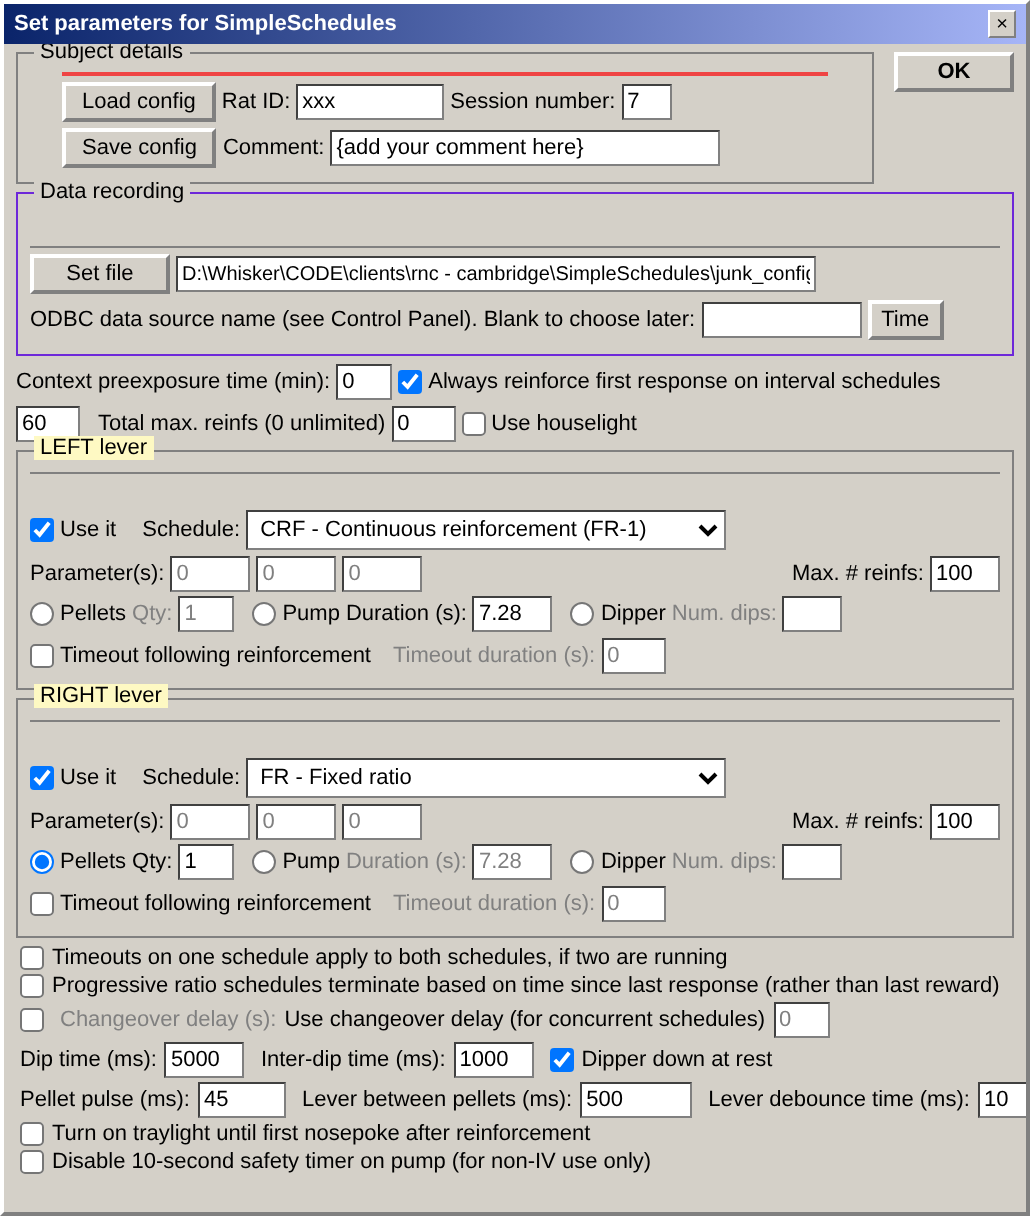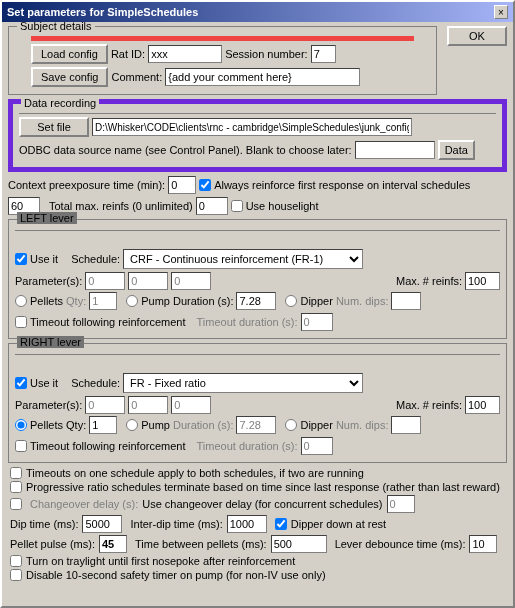--- a/index.html
+++ b/index.html
@@ -66,21 +66,21 @@
       border-right-color: #808080;
       border-bottom-color: #808080;
       padding: 2px 8px;
       cursor: pointer;
       font-size: 11px;
       min-width: 70px;
       text-align: center;
     }
     .btn-ok {
       min-width: 60px;
-      font-weight: normal;
+      font-weight: bold;
     }
     input[type="text"] {
       background: white;
       border: 1px solid #808080;
       border-top-color: #404040;
       border-left-color: #404040;
       height: 18px;
       font-size: 11px;
       padding: 0 2px;
     }
@@ -120,21 +120,21 @@
     .lever-section {
       border: 1px solid #808080;
       margin-bottom: 4px;
       padding: 4px 6px;
       position: relative;
     }
     .lever-title {
       position: absolute;
       top: -8px;
       left: 8px;
-      background: #737373;
+      background: #fef9c3;
       padding: 0 3px;
       font-size: 11px;
       font-weight: normal;
     }
     .lever-inner {
       border-top: 1px solid #808080;
       margin-top: 6px;
       padding-top: 18px;
     }
     .params-row {
@@ -159,51 +159,51 @@
 <div class="window">
   <div class="title-bar">
     <span class="title-bar-text">Set parameters for SimpleSchedules</span>
     <div class="title-bar-close">×</div>
   </div>
   <div class="content">
 
     <div style="display:flex; gap:6px; margin-bottom:4px;">
       <div style="flex:1; border:1px solid #808080; padding:4px 22px; position:relative;">
         <div style="position:absolute;top:-7px;left:8px;background:#d4d0c8;padding:0 3px;font-size:11px;">Subject details</div>
-        <div style="border-top:5px solid #ef4444;margin-top:5px;padding-top:3px;">
+        <div style="border-top:2px solid #ef4444;margin-top:5px;padding-top:3px;">
           <div class="row">
             <button class="btn">Load config</button>
             <label>Rat ID:</label>
             <input type="text" class="medium-input" style="width: 74px;" value="xxx">
             <label>Session number:</label>
             <input type="text" class="small-input" style="width: 25px;" value="7">
           </div>
           <div class="row">
             <button class="btn">Save config</button>
             <label>Comment:</label>
             <input type="text" style="width: 195px;" value="{add your comment here}">
           </div>
         </div>
       </div>
       <div class="right-btns">
         <button class="btn btn-ok">OK</button>
       </div>
     </div>
 
-    <div style="border:5px solid #6d28d9;padding:4px 6px;position:relative;margin-bottom:4px;">
+    <div style="border:1px solid #6d28d9;padding:4px 6px;position:relative;margin-bottom:4px;">
       <div style="position:absolute;top:-7px;left:8px;background:#d4d0c8;padding:0 3px;">Data recording</div>
-      <div style="border-top:1px solid #808080;margin-top:5px;padding-top:3px;">
+      <div style="border-top:1px solid #808080;margin-top:22px;padding-top:3px;">
         <div class="row">
           <button class="btn">Set file</button>
           <input type="text" style="width: 320px; font-size: 10px;" value="D:\Whisker\CODE\clients\rnc - cambridge\SimpleSchedules\junk_configs\xxx-0S">
         </div>
         <div class="row">
           <label>ODBC data source name (see Control Panel). Blank to choose later:</label>
           <input type="text" style="width: 80px;">
-          <button class="btn" style="min-width:35px;padding:2px 5px;">Data</button>
+          <button class="btn" style="min-width:35px;padding:2px 5px;">Time</button>
         </div>
       </div>
     </div>
 
     <div class="row" style="margin-bottom:3px;">
       <label>Context preexposure time (min):</label>
       <input type="text" class="small-input" value="0" style="width: 28px;">
       <input type="checkbox" checked="" style="">
       <label>Always reinforce first response on interval schedules</label>
     </div>
@@ -323,22 +323,22 @@
       <div class="bottom-row">
         <label>Dip time (ms):</label>
         <input type="text" value="5000" style="width: 40px;">
         <label style="margin-left:4px;">Inter-dip time (ms):</label>
         <input type="text" value="1000" style="width: 40px;">
         <input type="checkbox" checked="" style="margin-left: 4px;">
         <label>Dipper down at rest</label>
       </div>
       <div class="bottom-row">
         <label>Pellet pulse (ms):</label>
-        <input type="text" value="45" style="width: 28px; font-weight: bold;">
-        <label style="margin-left:4px;">Time between pellets (ms):</label>
+        <input type="text" value="45" style="width: 44px;">
+        <label style="margin-left:4px;">Lever between pellets (ms):</label>
         <input type="text" value="500" style="width: 56px;">
         <label style="margin-left:4px;">Lever debounce time (ms):</label>
         <input type="text" value="10" style="width: 28px;">
       </div>
 
       <div class="bottom-row">
         <input type="checkbox" style="">
         <label>Turn on traylight until first nosepoke after reinforcement</label>
       </div>
       <div class="bottom-row">

